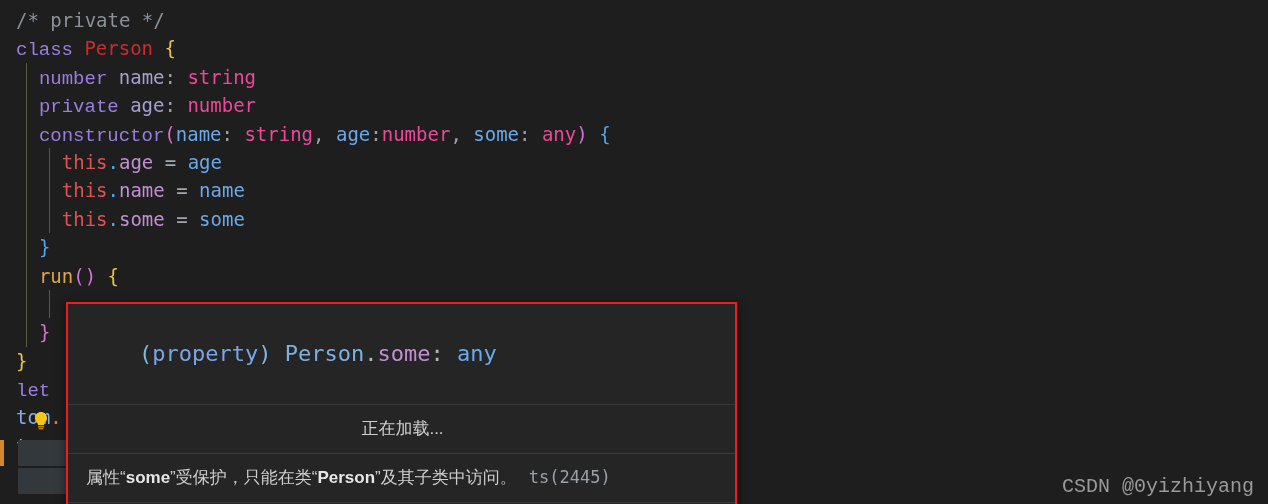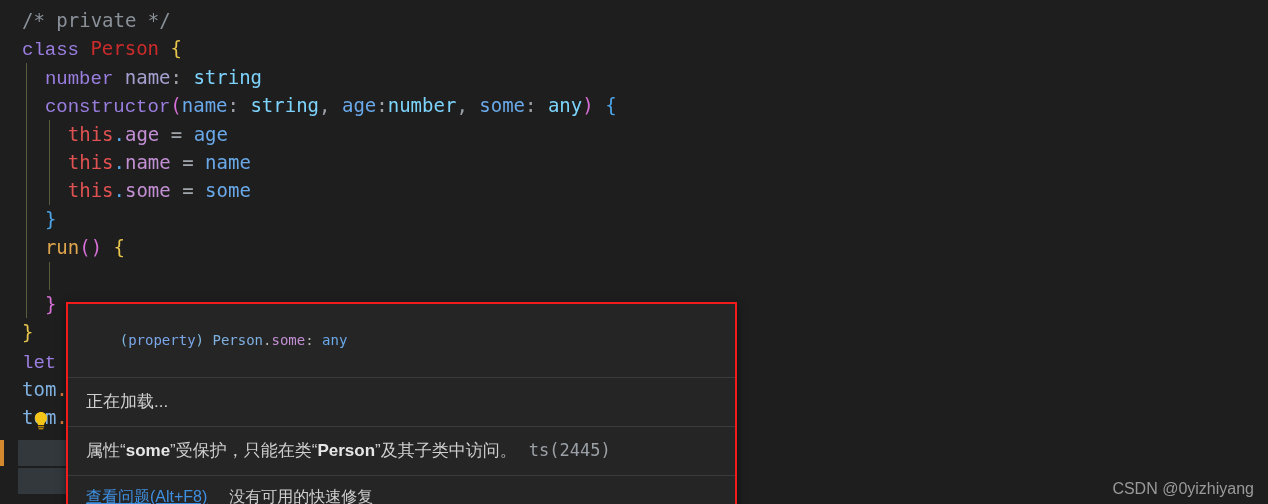--- a/index.html
+++ b/index.html
@@ -16,42 +16,42 @@
     position:absolute; inset:0;
     background:#1e1e1e;
     padding-top:6px;
   }
   .code-line {
     position:relative;
     height:28.4px; line-height:28.4px;
     font-size:19px;
     font-family:"DejaVu Sans Mono", monospace;
     white-space:pre;
-    padding-left:22px;
+    padding-left:16px;
     color:#d4d4d4;
     letter-spacing:0px;
   }
   
   .guide {
     position:absolute; top:0; width:1px; height:28.4px;
     background:#5a5a3c;
   }
   .guide.g1 { left:26px; }
   .guide.g2 { left:49px; }
 
   
   .t-comment   { color:#8a9199; }
   .t-keyword   { color:#9a7ee0;font-family:Liberation Mono, monospace; }
   .t-class     { color:#cc2b2b; }
   .t-brace-y   { color:#e8c54d; }
   .t-brace-p   { color:#d670d6; }
   .t-brace-b   { color:#4fa6e8; }
   .t-prop      { color:#a5a0d0; }
   .t-punct     { color:#9aa0a6; }
-  .t-type      { color:#7dd3fc; }
+  .t-type      { color:#ec4899; }
   .t-this      { color:#e05252; }
   .t-dot       { color:#4fa6e8; }
   .t-var       { color:#6aa9e9; }
   .t-param     { color:#6aa9e9; }
   .t-method    { color:#dfa54d; }
   .t-eq        { color:#a0a6ac; }
   .t-member    { color:#c38fd4; }
   .t-var2      { color:#7fb0e0; }
   .t-dot2      { color:#e07a3c; }
 
@@ -102,35 +102,36 @@
     width:671px;
     background:#252526;
     border:2px solid #f21c1c;
     z-index:20;
     font-family:"Liberation Sans", sans-serif;
     box-shadow:0 2px 8px rgba(0,0,0,.5);
   }
   .hv-sep { border-top:1px solid #3b3b3b; }
   .hv-sig {
     font-family:"DejaVu Sans Mono", monospace;
-    font-size:14px; color:#9cdcfe;
+    font-size:22px; color:#9cdcfe;
     padding:12px 16px 13px 18px;
     white-space:pre;
   }
   .hv-sig .p-paren { color:#7fb8dd; }
   .hv-sig .p-kw    { color:#7aa6e8; }
   .hv-sig .p-cls   { color:#7fb0e0; }
   .hv-sig .p-dot   { color:#b4b4b4; }
   .hv-sig .p-some  { color:#c38fd4; }
   .hv-sig .p-colon { color:#b4b4b4; }
   .hv-sig .p-any   { color:#6aa9e9; }
 
   .hv-loading {
     font-size:17px; color:#cfcfcf;
     padding:12px 16px 13px 18px;
+    text-align:center;
   }
   .hv-msg {
     font-size:17px; color:#cfcfcf;
     padding:12px 16px 13px 18px;
     white-space:nowrap;
   }
   .hv-msg b { font-weight:bold; color:#e6e6e6; }
   .hv-code {
     font-family:"DejaVu Sans Mono", monospace;
     color:#9aa0a6; font-size:17px; margin-left:12px;
@@ -144,34 +145,35 @@
   .hv-link {
     color:#3f8fe0; text-decoration:underline; cursor:pointer;
   }
   .hv-link .kb { text-decoration:none; }
   .hv-nofix { color:#cfcfcf; }
 
   
   #watermark {
     position:absolute;
     right:14px; bottom:6px;
-    font-family:Liberation Sans, sans-serif;
-    font-size:16px;
+    font-family:Liberation Mono, monospace;
+    font-size:20px;
     color:#9a9a9a;
     z-index:30;
   }
 </style>
 </head>
 <body>
 
 <div id="editor">
   <div id="code">
       <div class="code-line"><span></span><span class="t-comment">/* private */</span></div>
       <div class="code-line"><span></span><span class="t-keyword">class </span><span class="t-class">Person</span><span class="t-punct"> </span><span class="t-brace-y">{</span></div>
       <div class="code-line"><span class="guide g1"></span><span>  </span><span class="t-keyword">number</span><span class="t-punct"> </span><span class="t-prop">name</span><span class="t-punct">: </span><span class="t-type">string</span></div>
+      <div class="code-line"><span class="guide g1"></span><span>  </span><span class="t-keyword">private</span><span class="t-punct"> </span><span class="t-prop">age</span><span class="t-punct">: </span><span class="t-type">number</span></div>
       <div class="code-line"><span class="guide g1"></span><span>  </span><span class="t-keyword">constructor</span><span class="t-brace-p">(</span><span class="t-param">name</span><span class="t-punct">: </span><span class="t-type">string</span><span class="t-punct">, </span><span class="t-param">age</span><span class="t-punct">:</span><span class="t-type">number</span><span class="t-punct">, </span><span class="t-param">some</span><span class="t-punct">: </span><span class="t-type">any</span><span class="t-brace-p">)</span><span class="t-punct"> </span><span class="t-brace-b">{</span></div>
       <div class="code-line"><span class="guide g1"></span><span class="guide g2"></span><span>    </span><span class="t-this">this</span><span class="t-dot">.</span><span class="t-member">age</span><span class="t-punct"> </span><span class="t-eq">=</span><span class="t-punct"> </span><span class="t-var">age</span></div>
       <div class="code-line"><span class="guide g1"></span><span class="guide g2"></span><span>    </span><span class="t-this">this</span><span class="t-dot">.</span><span class="t-member">name</span><span class="t-punct"> </span><span class="t-eq">=</span><span class="t-punct"> </span><span class="t-var">name</span></div>
       <div class="code-line"><span class="guide g1"></span><span class="guide g2"></span><span>    </span><span class="t-this">this</span><span class="t-dot">.</span><span class="t-member">some</span><span class="t-punct"> </span><span class="t-eq">=</span><span class="t-punct"> </span><span class="t-var">some</span></div>
       <div class="code-line"><span class="guide g1"></span><span>  </span><span class="t-brace-b">}</span></div>
       <div class="code-line"><span class="guide g1"></span><span>  </span><span class="t-method">run</span><span class="t-brace-p">(</span><span class="t-brace-p">)</span><span class="t-punct"> </span><span class="t-brace-y">{</span></div>
       <div class="code-line"><span class="guide g1"></span><span class="guide g2"></span><span>    </span><span class="t-punct"></span></div>
       <div class="code-line"><span class="guide g1"></span><span>  </span><span class="t-brace-p">}</span></div>
       <div class="code-line"><span></span><span class="t-brace-y">}</span></div>
       <div class="code-line"><span></span><span class="t-keyword">let</span></div>

